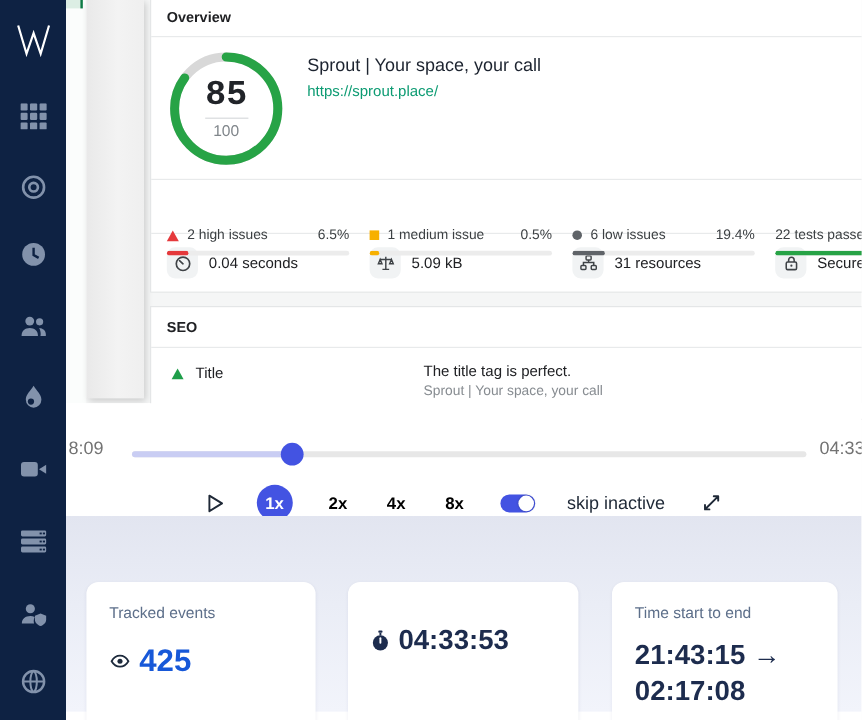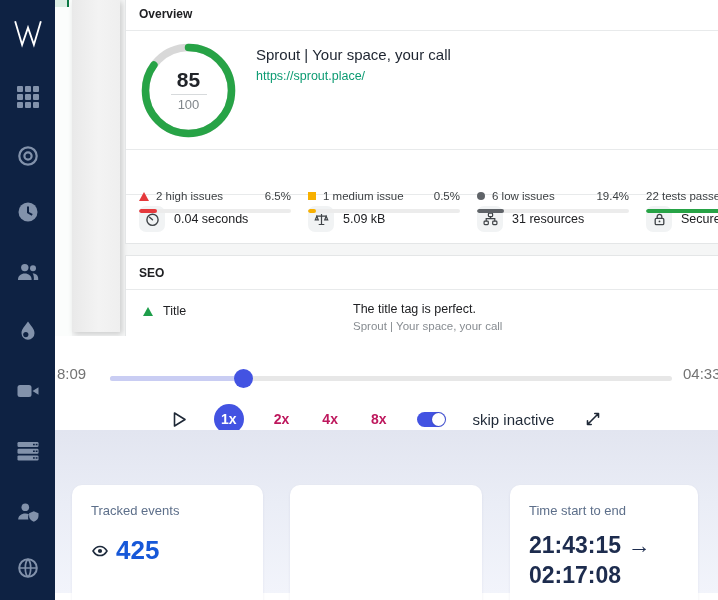--- a/index.html
+++ b/index.html
@@ -24,21 +24,21 @@
   
   .card { position:absolute; background:#fff; border:1px solid #e4e6e7; }
   .overview-card { left:125px; top:-4px; width:640px; height:248px; }
   .seo-card { left:125px; top:255px; width:640px; height:95px; }
   .card-header { height:34px; line-height:34px; padding-left:13px; font-size:12px; font-weight:700; color:#202124; border-bottom:1px solid #e8eaeb; }
 
   
   .score-section { position:relative; height:119px; border-bottom:1px solid #e8eaeb; }
   .donut { position:absolute; left:14px; top:11px; }
   .donut-center { position:absolute; left:14px; top:11px; width:97px; height:97px; display:flex; flex-direction:column; align-items:center; justify-content:center; }
-  .score-value { font-size:21px; font-weight:700; color:#212429; line-height:1.05; }
+  .score-value { font-size:29px; font-weight:700; color:#212429; line-height:1.05;font-family:Liberation Mono, monospace; }
   .score-divider { width:36px; height:1px; background:#d7dadc; margin:3px 0 2px; }
   .score-max { font-size:13px; color:#80868b; }
   .site-title { position:absolute; left:130px; top:15px; font-size:15px; font-weight:500; color:#1d2430; }
   .site-url { position:absolute; left:130px; top:38px; font-size:12.5px; color:#0c9b72; text-decoration:none; cursor:pointer; }
 
   
   .issues-row { display:grid; grid-template-columns:repeat(4,152px); gap:17px; padding:12px 0 0 13px; height:45px; border-bottom:1px solid #e8eaeb; }
   .issue { position:relative; }
   .issue-top { display:flex; align-items:center; font-size:11.5px; color:#3c4043;margin-top:28px; }
   .issue-pct { margin-left:auto; }
@@ -66,21 +66,21 @@
   .time-label { position:absolute; top:29px; font-size:15px; color:#737373; white-space:nowrap; }
   .time-start { left:2px; }
   .time-end { left:628px; }
   .slider { position:absolute; left:55px; top:40px; width:562px; height:5px; border-radius:3px; background:#e7e7e7; cursor:pointer; }
   .slider-fill { height:100%; border-radius:3px; background:#c9cdf3; }
   .slider-thumb { position:absolute; top:-7px; width:19px; height:19px; margin-left:-10px; border-radius:50%; background:#4353e2; cursor:grab; }
 
   
   .controls { position:absolute; left:0; top:66px; width:663px; display:flex; align-items:center; justify-content:center; gap:27px; height:34px; }
   .play-btn { cursor:pointer; display:flex; }
-  .speed { font-size:14px; font-weight:600; color:#be185d; cursor:pointer; padding:0 3px; }
+  .speed { font-size:14px; font-weight:600; color:#000000; cursor:pointer; padding:0 3px; }
   .speed-active { width:30px; height:30px; border-radius:50%; background:#4353e2; color:#fff; display:flex; align-items:center; justify-content:center; padding:0; }
   .toggle { width:29px; height:15px; border-radius:8px; background:#4353e2; position:relative; cursor:pointer; }
   .toggle-knob { position:absolute; right:1px; top:1px; width:13px; height:13px; border-radius:50%; background:#fff; box-shadow:0 0 2px rgba(0,0,0,.3); }
   .skip-label { font-size:15px; color:#1f2937; }
   .expand-btn { cursor:pointer; display:flex; margin-left:4px; }
 
   
   .stat-card { position:absolute; top:55px; height:140px; background:#fff; border-radius:10px; box-shadow:0 1px 3px rgba(20,30,80,.07); padding:18px 0 0 19px; }
   .stat-card1 { left:17px; width:191px; }
   .stat-card2 { left:235px; width:192px; }
@@ -246,20 +246,29 @@
     <div class="stat-label">Tracked events</div>
     <div class="stat-value-row">
       <svg width="18" height="16" viewBox="0 0 16 16">
           <path d="M1 8s2.7-4.6 7-4.6S15 8 15 8s-2.7 4.6-7 4.6S1 8 1 8z" fill="none" stroke="#1d2a3c" stroke-width="1.5"></path>
           <circle cx="8" cy="8" r="2.1" fill="#1d2a3c"></circle>
         </svg>
       <span class="stat-value-blue">425</span>
     </div>
   </div>
   <div class="stat-card stat-card2">
+    <div class="stat-value-row">
+      <svg width="16" height="18" viewBox="0 0 16 18">
+          <rect x="6.2" y="0.5" width="3.6" height="1.8" rx="0.9" fill="#1d2c4e"></rect>
+          <path d="M8 2.5v2" stroke="#1d2c4e" stroke-width="1.6"></path>
+          <circle cx="8" cy="10.7" r="6.3" fill="#1d2c4e"></circle>
+          <path d="M8 10.7V6.9" stroke="#fff" stroke-width="1.6" stroke-linecap="round"></path>
+        </svg>
+      <span class="stat-value-dark">04:33:53</span>
+    </div>
   </div>
   <div class="stat-card stat-card3">
     <div class="stat-label">Time start to end</div>
     <div class="stat-value-row" style="margin-top:14px;">
       <span class="stat-value-dark">21:43:15 →</span>
     </div>
     <div class="stat-value-dark stat-line2">02:17:08</div>
   </div>
 </div>
 

